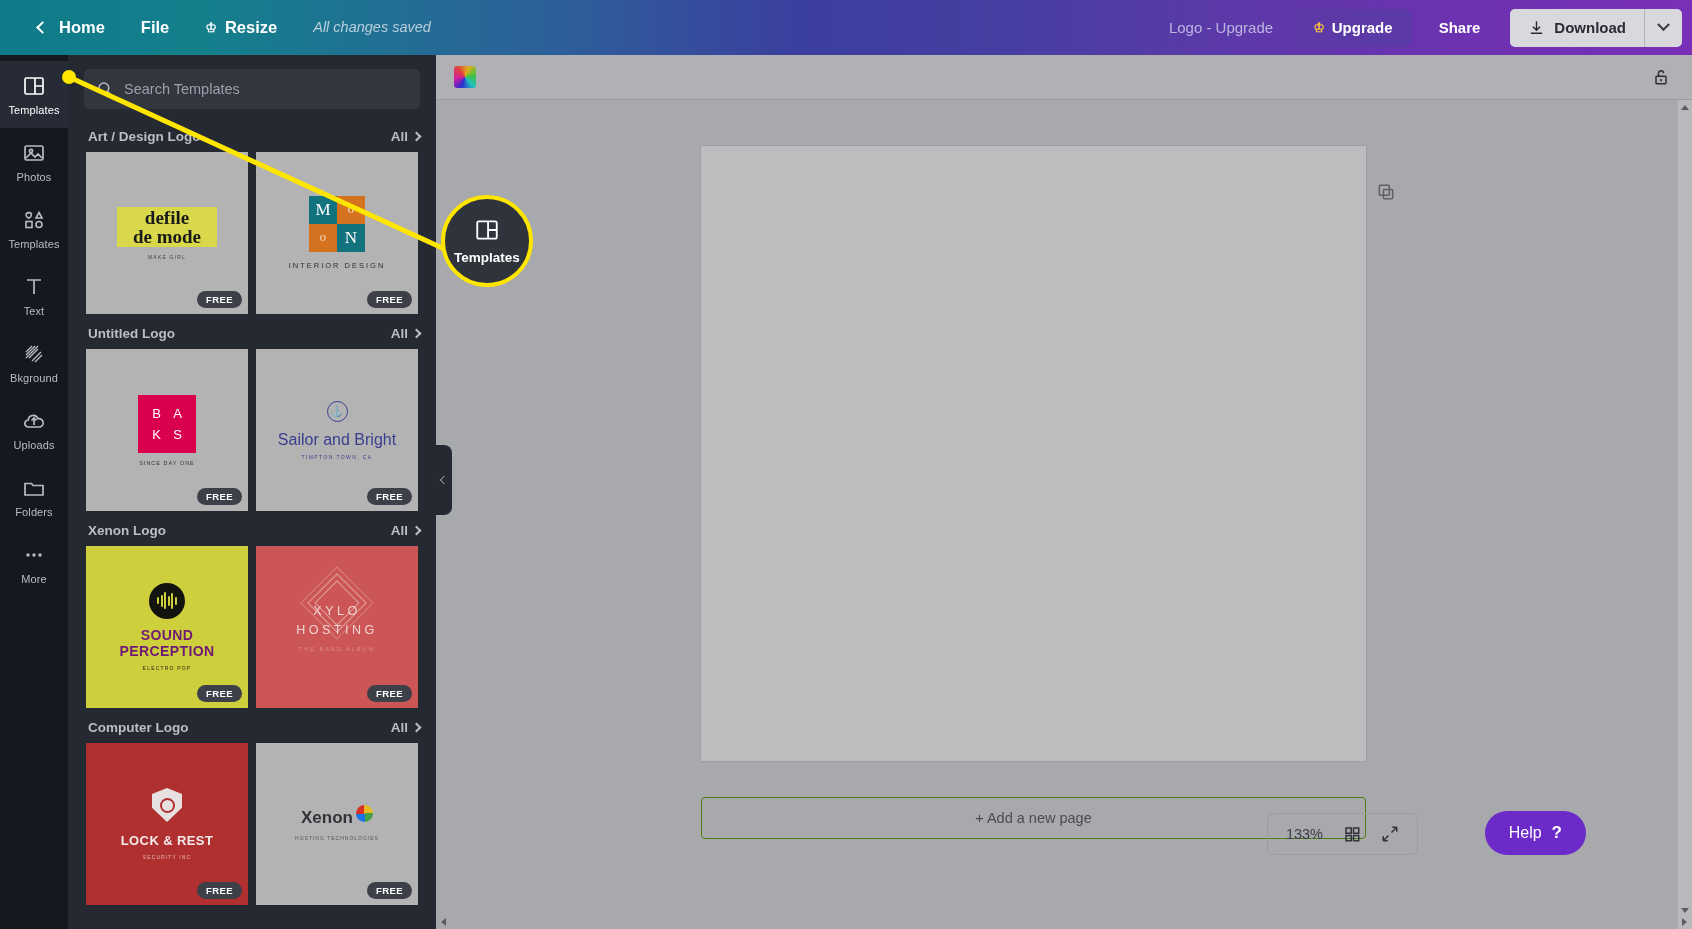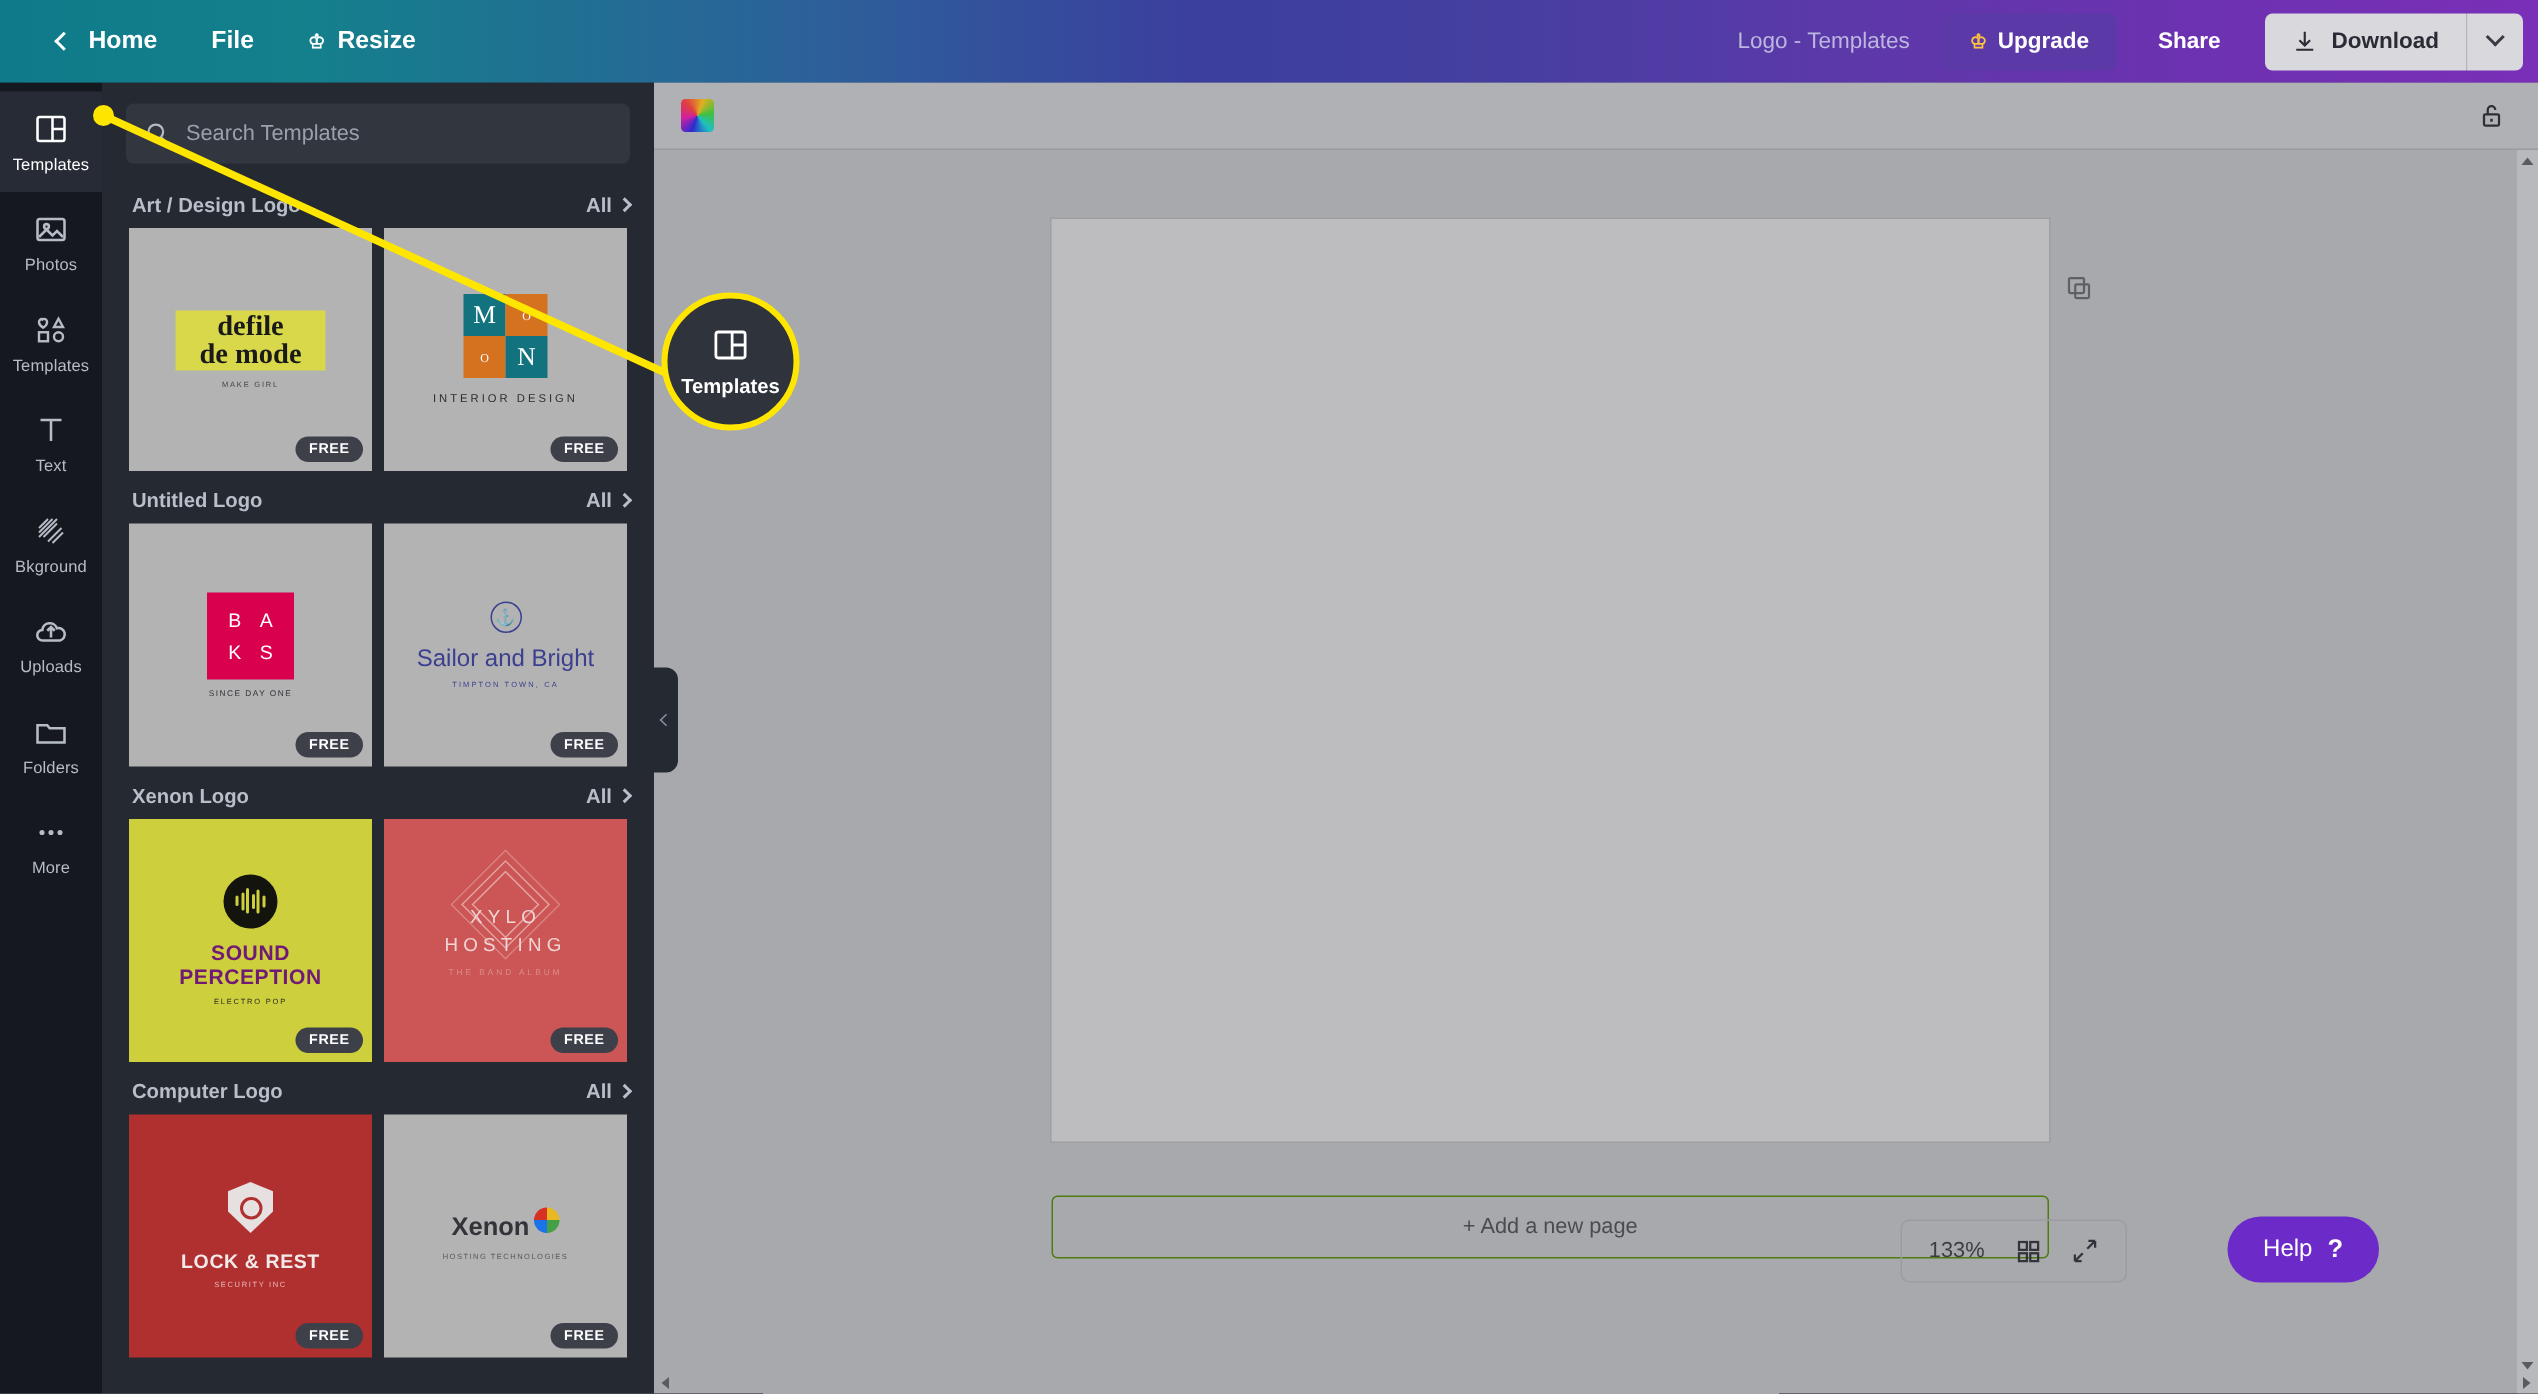--- a/index.html
+++ b/index.html
@@ -250,23 +250,26 @@
         <span class="chev-left"></span>
         <span>Home</span>
       </div>
       <div class="tb-item">
         <span>File</span>
       </div>
       <div class="tb-item">
         <span class="crown">♔</span>
         <span>Resize</span>
       </div>
+      <div class="tb-item saved">
+        <span>All changes saved</span>
+      </div>
     </div>
     <div class="tb-right">
-      <div class="doc-title">Logo - Templates</div>
+      <div class="doc-title">Logo - Upgrade</div>
       <button class="btn-upgrade">
         <span class="crown-y">♔</span>
         <span>Upgrade</span>
       </button>
       <button class="btn-share">
         <span>Share</span>
       </button>
       <div class="dl-group">
         <button class="btn-download">
           <svg class="rail-ico" style="width:17px;height:17px" viewBox="0 0 24 24" fill="none" stroke="#2b2b35" stroke-width="2">

